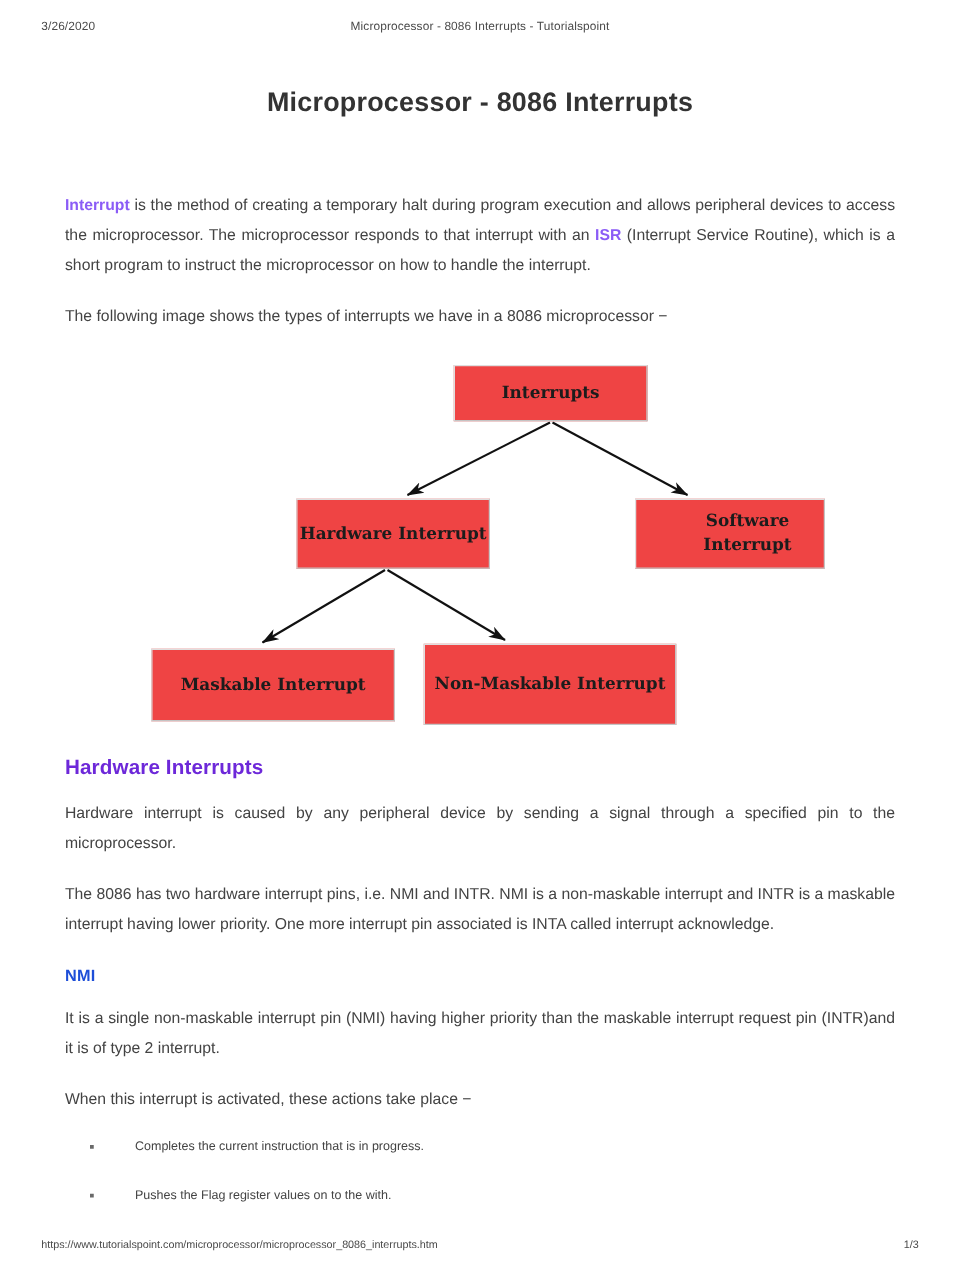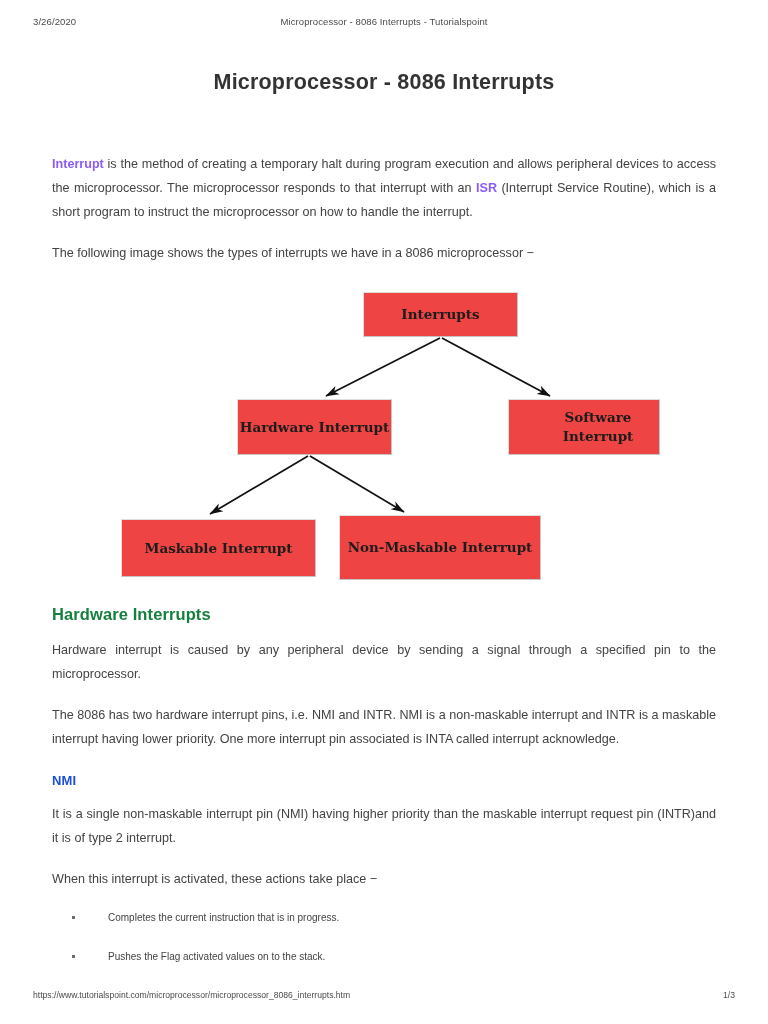--- a/index.html
+++ b/index.html
@@ -75,21 +75,21 @@
     text-align: justify;
     color: #434343;
   }
   p.para.nojustify { text-align: left; }
   p.para b { font-weight: 700; color: #8b5cf6; }
 
   h2.section {
     margin: 0 0 14px 0;
     font-size: 16.5px;
     font-weight: 700;
-    color: #15803d;
+    color: #6d28d9;
     letter-spacing: .1px;
   }
   h3.subsection {
     margin: 0 0 14px 0;
     font-size: 13px;
     font-weight: 700;
     color: #1d4ed8;
     letter-spacing: .2px;
   }
 
@@ -223,21 +223,21 @@
     <p class="para">It is a single non-maskable interrupt pin (NMI) having higher priority than the maskable interrupt request pin (INTR)and it is of type 2 interrupt.</p>
     <p class="para nojustify">When this interrupt is activated, these actions take place −</p>
 
     <ul class="bullets">
       <li>
         <span class="bullet-dot"></span>
         <span>Completes the current instruction that is in progress.</span>
       </li>
       <li>
         <span class="bullet-dot"></span>
-        <span>Pushes the Flag activated values on to the stack.</span>
+        <span>Pushes the Flag register values on to the with.</span>
       </li>
     </ul>
   </div>
 
   <div class="page-footer">
     <span class="ftr-url">https://www.tutorialspoint.com/microprocessor/microprocessor_8086_interrupts.htm</span>
     <span class="ftr-pageno">1/3</span>
   </div>
 
 </div>

